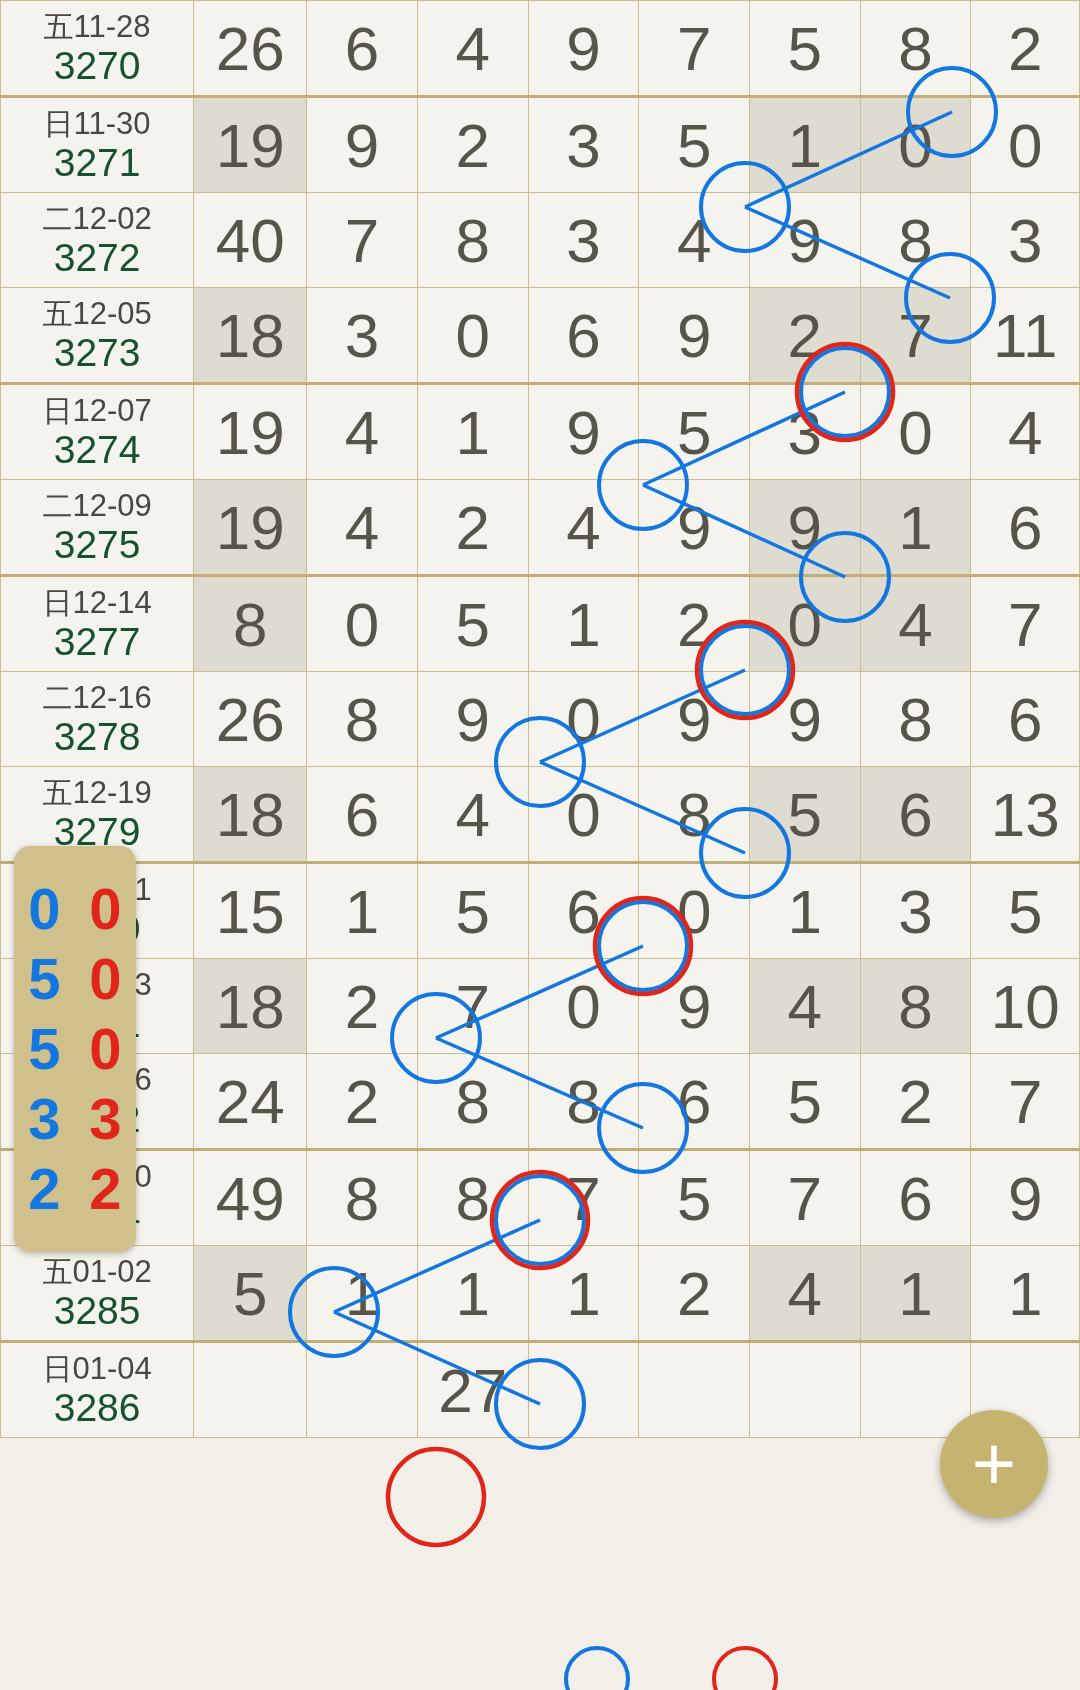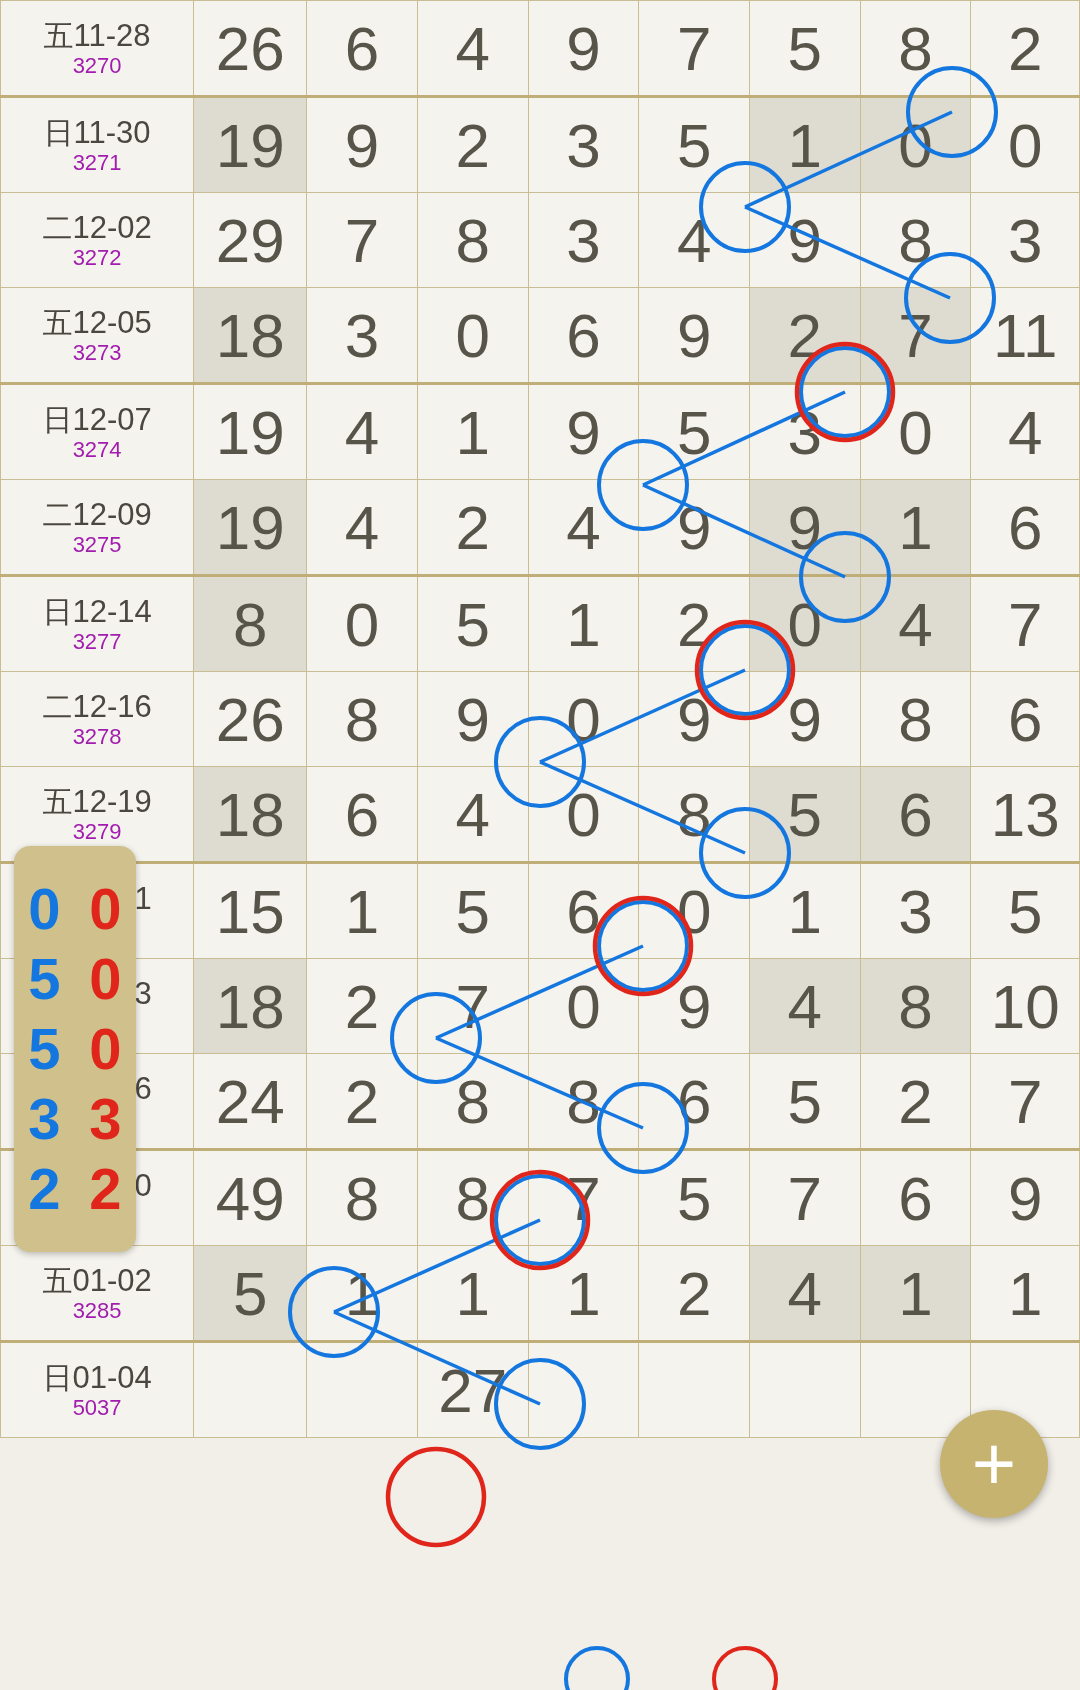--- a/index.html
+++ b/index.html
@@ -36,21 +36,21 @@
   col.c-num{width:102px;}
   col.c-numw{width:100px;}
   td.date{
     font-size:0;
     background:#eceae2;
     line-height:1;
   }
   td.date span.wk{font-size:30px;color:#4a4740;}
   td.date span.dt{font-size:31px;color:#4a4740;}
   td.date .l1{font-size:0;display:block;margin-bottom:4px;}
-  td.date .l2{display:block;font-size:22px;color:#a21caf;}
+  td.date .l2{display:block;font-size:39px;color:#14532d;}
   td.sum{
     background:#e3e0d7;
     font-size:47px;
     color:#57544a;
   }
   td.shade{background:#e3e0d7;}
   td.wide{font-size:50px;}
   .rowalt td{background:#eceae2;}
   .rowalt td.sum{background:#dedbd1;}
   .rowalt td.shade{background:#dedbd1;}
@@ -133,21 +133,21 @@
           <td>5</td>
           <td class="shade">1</td>
           <td class="shade">0</td>
           <td>0</td>
         </tr>
         <tr>
           <td class="date">
             <span class="l1"><span class="wk">二</span>&nbsp;<span class="dt">12-02</span></span>
             <span class="l2">3272</span>
           </td>
-          <td class="sum">29</td>
+          <td class="sum">40</td>
           <td>7</td>
           <td>8</td>
           <td>3</td>
           <td>4</td>
           <td class="shade">9</td>
           <td class="shade">8</td>
           <td>3</td>
         </tr>
         <tr class="rowalt">
           <td class="date">
@@ -299,21 +299,21 @@
           <td>1</td>
           <td>1</td>
           <td>2</td>
           <td class="shade">4</td>
           <td class="shade">1</td>
           <td>1</td>
         </tr>
         <tr class=" sep">
           <td class="date">
             <span class="l1"><span class="wk">日</span>&nbsp;<span class="dt">01-04</span></span>
-            <span class="l2">5037</span>
+            <span class="l2">3286</span>
           </td>
           <td class="sum"></td>
           <td></td>
           <td class=" wide">27</td>
           <td></td>
           <td></td>
           <td class="shade"></td>
           <td class="shade"></td>
           <td></td>
         </tr>

